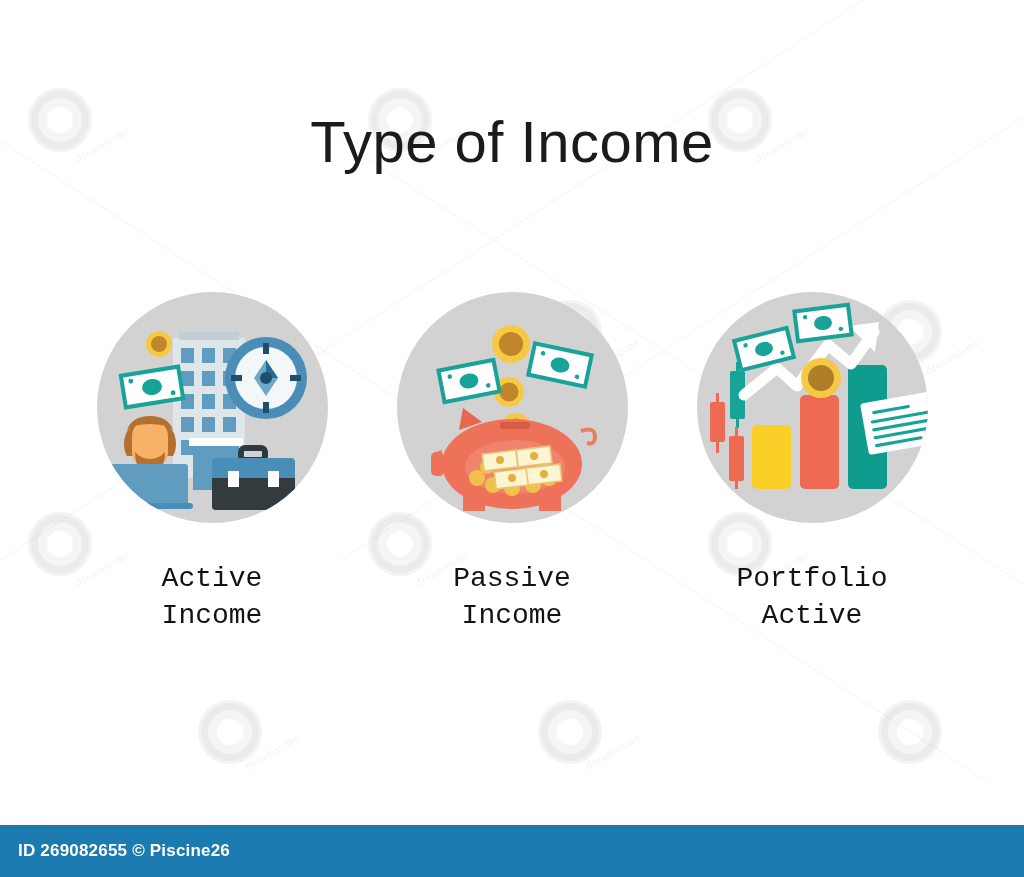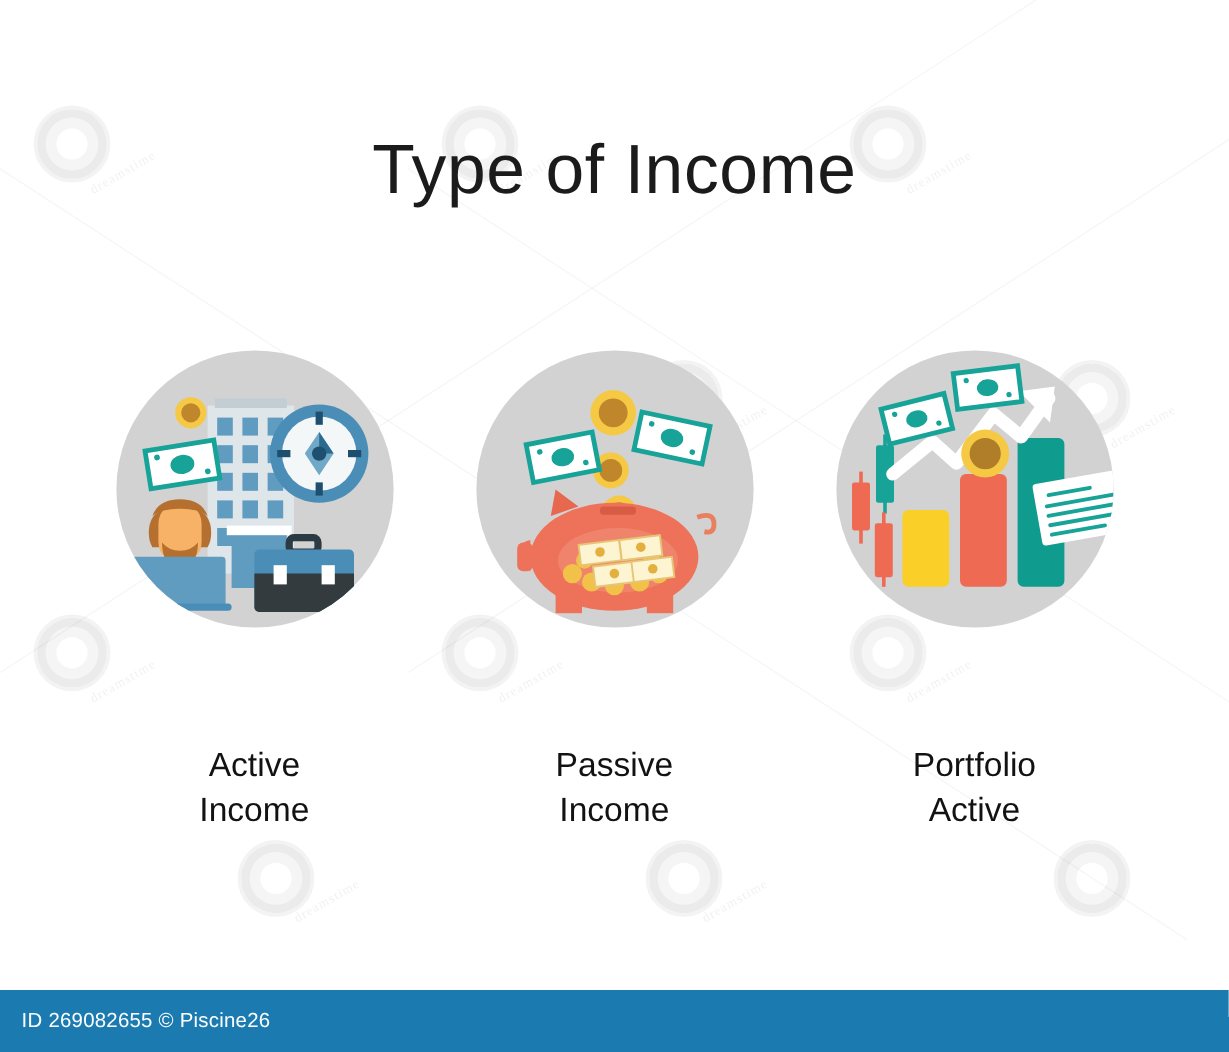--- a/index.html
+++ b/index.html
@@ -90,26 +90,26 @@
     width: 231px;
     height: 231px;
     border-radius: 50%;
     background: #d2d2d2;
     position: relative;
     overflow: hidden;
   }
   .circle svg { display: block; }
 
   .card-label {
-    margin-top: 96px;
+    margin-top: 37px;
     text-align: center;
     font-size: 28px;
     line-height: 1.33;
     color: #121212;
-    font-family: Liberation Sans, sans-serif;
+    font-family: Liberation Mono, monospace;
     white-space: pre-line;
   }
 
   
   .footer {
     position: absolute;
     left: 0;
     bottom: 0;
     width: 1024px;
     height: 52px;
@@ -132,21 +132,21 @@
   }
   .brand .reg {
     position: absolute;
     top: -10px;
     left: 119px;
     font-size: 12px;
   }
   .credit {
     color: #ffffff;
     font-size: 17px;
-    font-weight: normal;
+    font-weight: bold;
     font-family: "Liberation Sans", sans-serif;
     letter-spacing: 0.2px;
     text-align: center;
   }
 </style>
 </head>
 <body>
 
 <div class="watermark-layer">
   <div class="wm-spiral" style="left:28px;  top:88px;"></div>

